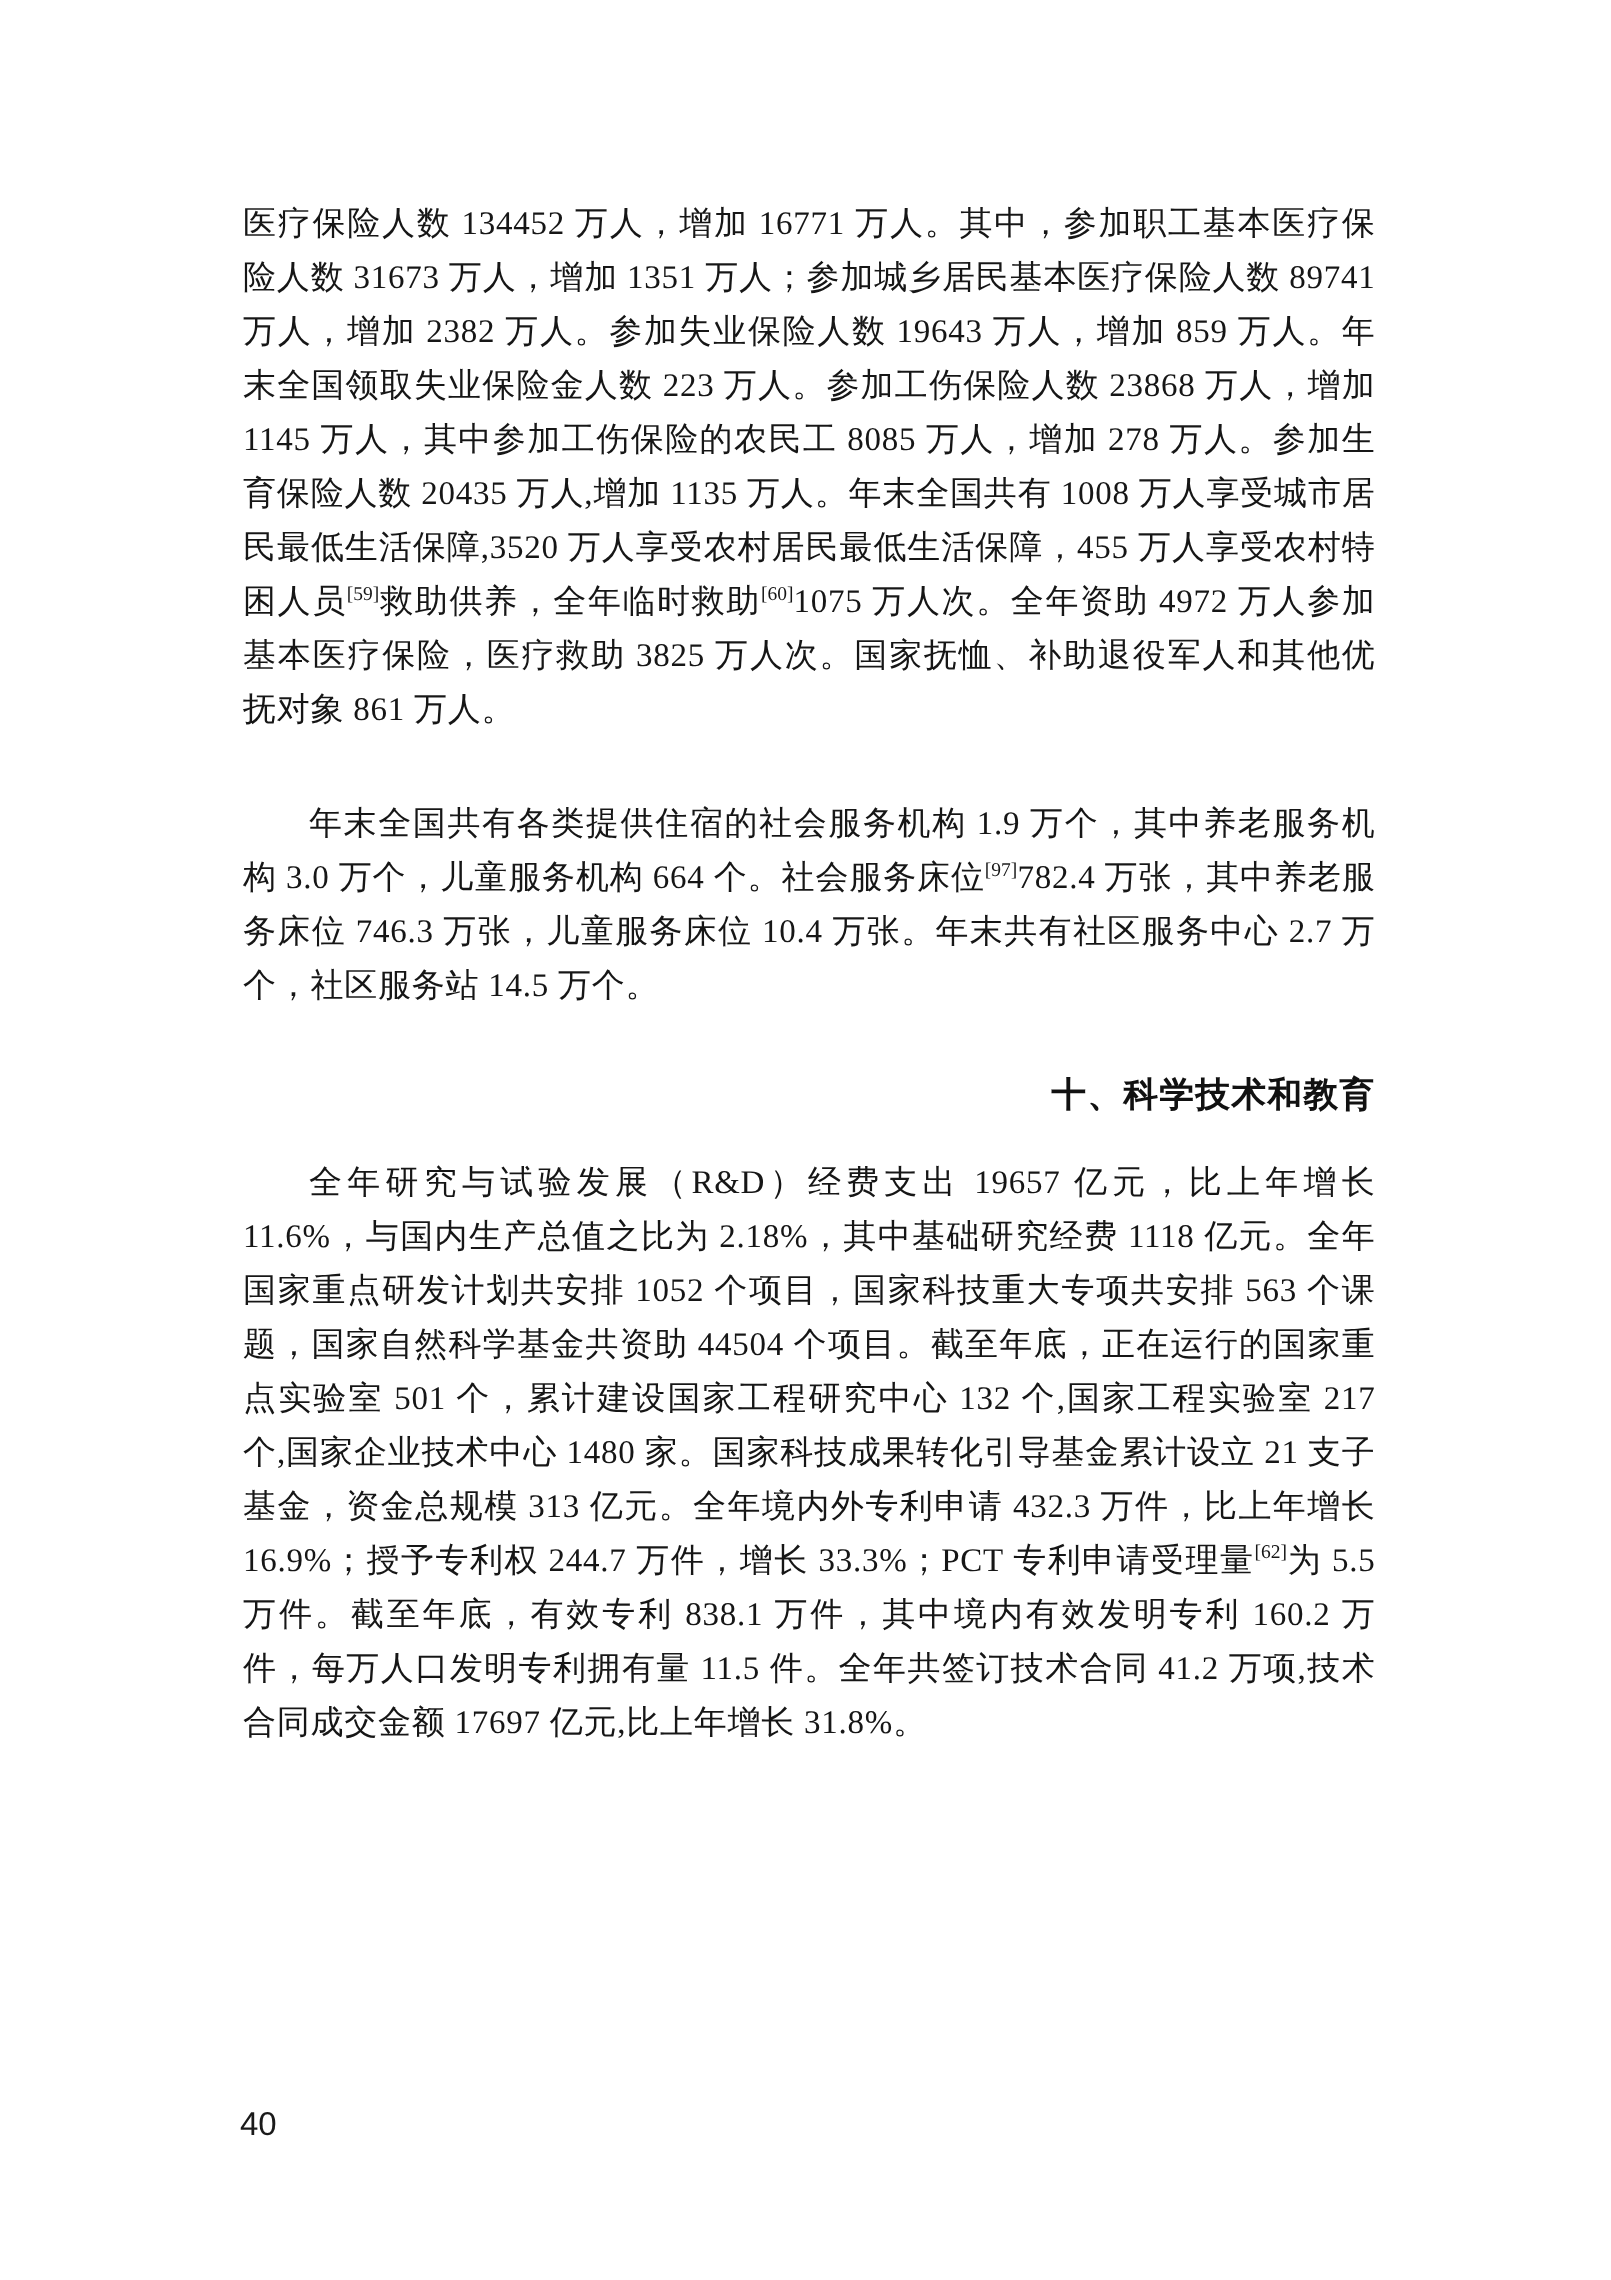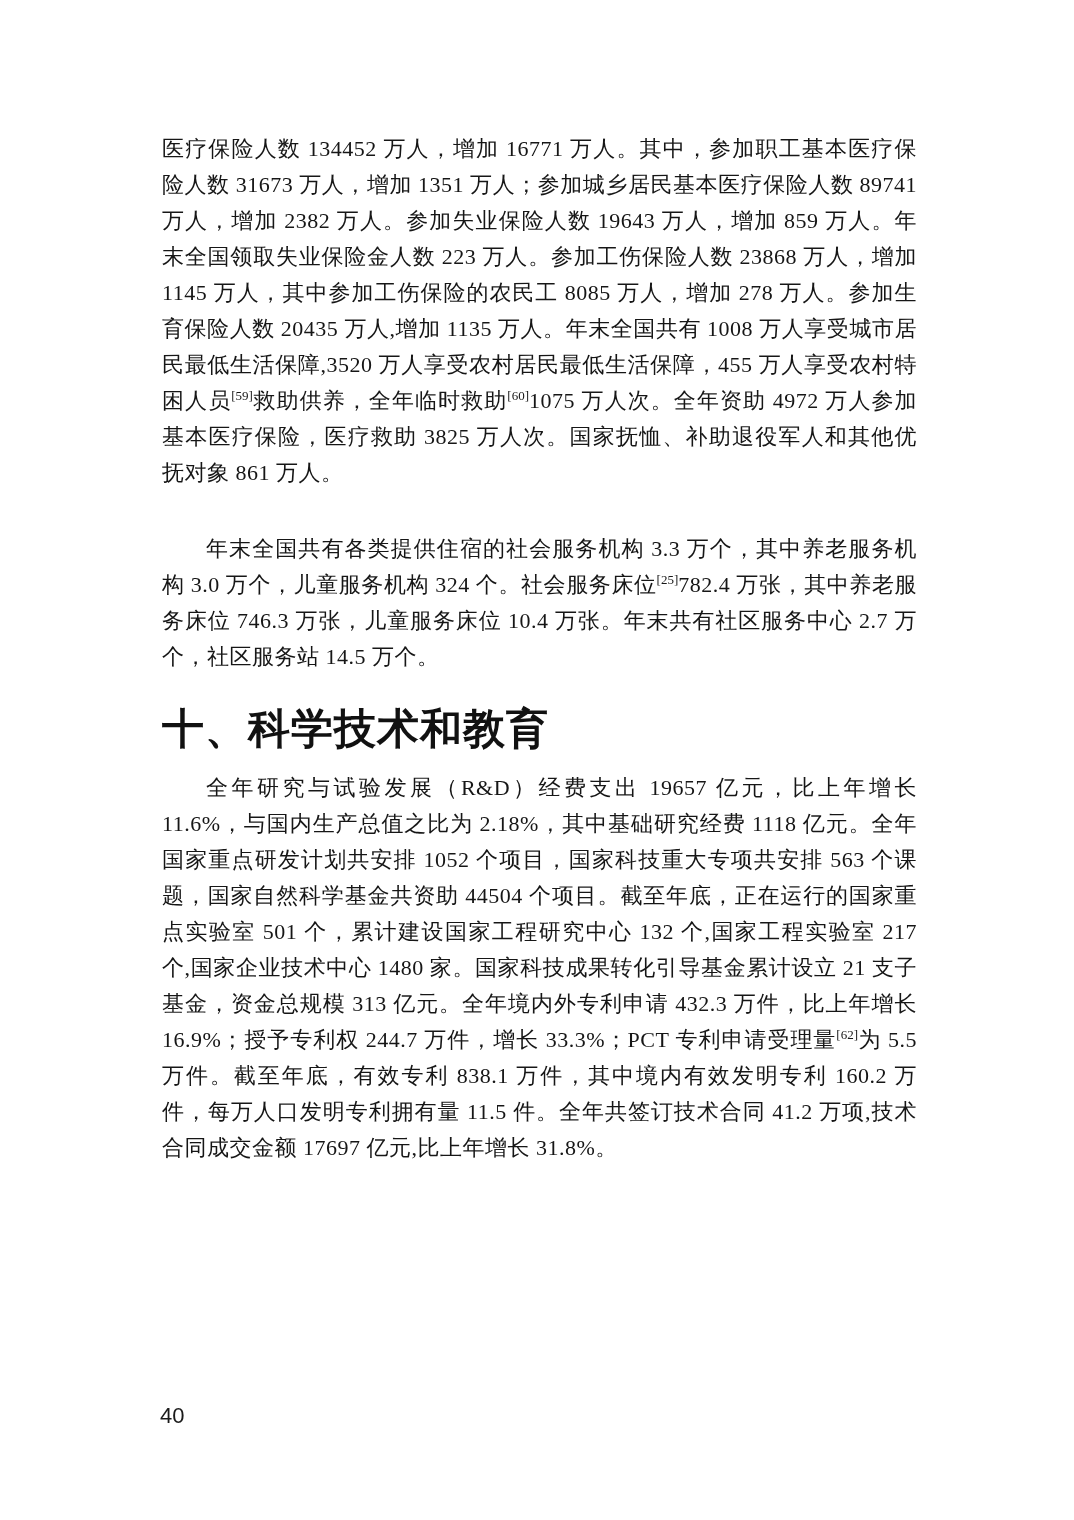--- a/index.html
+++ b/index.html
@@ -39,45 +39,45 @@
   .para-indent {
     text-indent: 2em;
   }
   .para-social-services {
     margin-top: 40px;
   }
   .section-heading {
     margin: 30px 0 17px 0;
     font-family: "Liberation Sans", "DejaVu Sans", sans-serif;
     font-weight: 700;
-    font-size: 42px;
+    font-size: 23px;
     line-height: 48px;
     color: #111111;
-    text-align: left;
+    text-align: right;
     letter-spacing: 1px;
   }
   .page-number {
     position: absolute;
     left: 160px;
     top: 1403px;
     font-family: "Liberation Sans", "DejaVu Sans", sans-serif;
     font-size: 22px;
     line-height: 26px;
     color: #1a1a1a;
   }
 </style>
 </head>
 <body>
 
 <div class="page">
   <div class="content">
 
     <p class="body-para"><span>医疗保险人数 134452 万人，增加 16771 万人。其中，参加职工基本医疗保险人数 31673 万人，增加 1351 万人；参加城乡居民基本医疗保险人数 89741 万人，增加 2382 万人。参加失业保险人数 19643 万人，增加 859 万人。年末全国领取失业保险金人数 223 万人。参加工伤保险人数 23868 万人，增加 1145 万人，其中参加工伤保险的农民工 8085 万人，增加 278 万人。参加生育保险人数 20435 万人,增加 1135 万人。年末全国共有 1008 万人享受城市居民最低生活保障,3520 万人享受农村居民最低生活保障，455 万人享受农村特困人员</span><sup>[59]</sup><span>救助供养，全年临时救助</span><sup>[60]</sup><span>1075 万人次。全年资助 4972 万人参加基本医疗保险，医疗救助 3825 万人次。国家抚恤、补助退役军人和其他优抚对象 861 万人。</span></p>
 
-    <p class="body-para para-indent para-social-services"><span>年末全国共有各类提供住宿的社会服务机构 3.3 万个，其中养老服务机构 3.0 万个，儿童服务机构 324 个。社会服务床位</span><sup>[25]</sup><span>782.4 万张，其中养老服务床位 746.3 万张，儿童服务床位 10.4 万张。年末共有社区服务中心 2.7 万个，社区服务站 14.5 万个。</span></p>
+    <p class="body-para para-indent para-social-services"><span>年末全国共有各类提供住宿的社会服务机构 1.9 万个，其中养老服务机构 3.0 万个，儿童服务机构 664 个。社会服务床位</span><sup>[97]</sup><span>782.4 万张，其中养老服务床位 746.3 万张，儿童服务床位 10.4 万张。年末共有社区服务中心 2.7 万个，社区服务站 14.5 万个。</span></p>
 
     <h2 class="section-heading">十、科学技术和教育</h2>
 
     <p class="body-para para-indent"><span>全年研究与试验发展（R&amp;D）经费支出 19657 亿元，比上年增长 11.6%，与国内生产总值之比为 2.18%，其中基础研究经费 1118 亿元。全年国家重点研发计划共安排 1052 个项目，国家科技重大专项共安排 563 个课题，国家自然科学基金共资助 44504 个项目。截至年底，正在运行的国家重点实验室 501 个，累计建设国家工程研究中心 132 个,国家工程实验室 217 个,国家企业技术中心 1480 家。国家科技成果转化引导基金累计设立 21 支子基金，资金总规模 313 亿元。全年境内外专利申请 432.3 万件，比上年增长 16.9%；授予专利权 244.7 万件，增长 33.3%；PCT 专利申请受理量</span><sup>[62]</sup><span>为 5.5 万件。截至年底，有效专利 838.1 万件，其中境内有效发明专利 160.2 万件，每万人口发明专利拥有量 11.5 件。全年共签订技术合同 41.2 万项,技术合同成交金额 17697 亿元,比上年增长 31.8%。</span></p>
 
   </div>
 
   <div class="page-number">40</div>
 </div>
 

